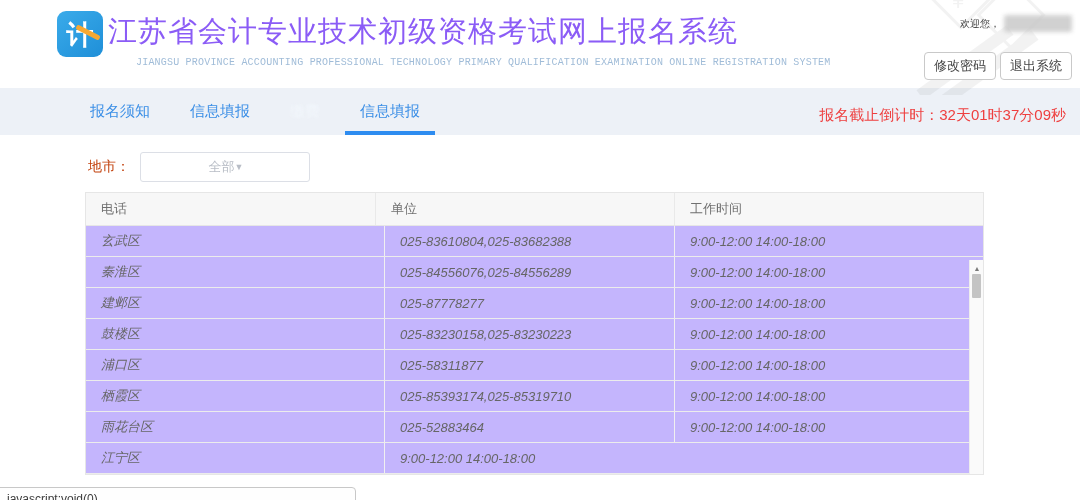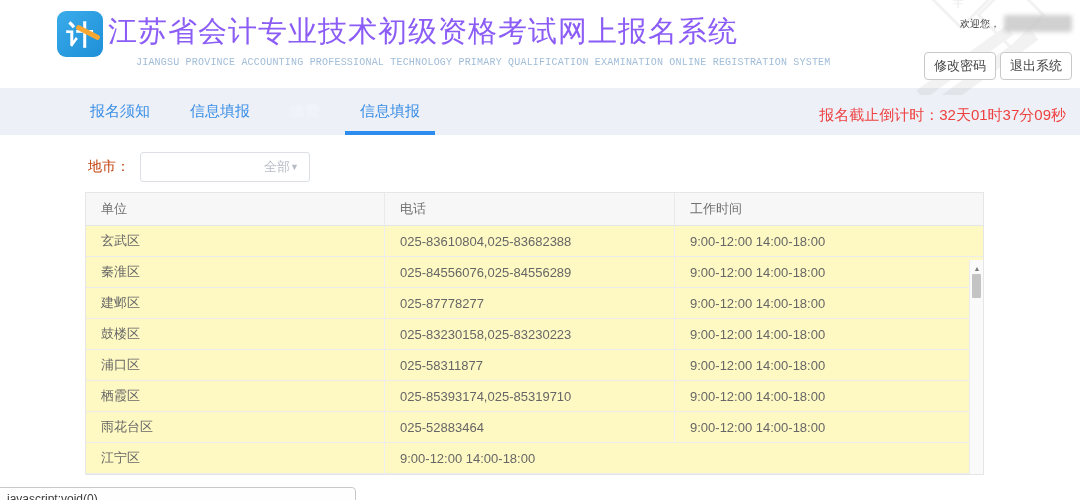--- a/index.html
+++ b/index.html
@@ -38,35 +38,35 @@
   .tab.faded { color:#f2f7fc; filter:blur(1px); }
   .tab.active .underline { position:absolute; left:-13px; right:-13px; bottom:0;
     height:4px; background:#2d8cf0; }
   .countdown { position:absolute; right:14px; top:0; height:55px; display:flex;
     align-items:center; font-size:15px; color:#ee3f3f; }
 
   
   .filter-row { position:absolute; left:88px; top:152px; display:flex; align-items:center; }
   .filter-label { font-size:14px; color:#c2410c; margin-right:10px; }
   .select-box { width:170px; height:30px; border:1px solid #dcdfe6; border-radius:3px;
-    background:#fff; display:flex; align-items:center; justify-content:flex-end;
+    background:#fff; display:flex; align-items:center; justify-content:center;
     padding:0 10px 0 12px; cursor:pointer; }
   .select-value { font-size:13px; color:#b8bdc6; }
   .select-arrow { font-size:9px; color:#b8bdc6; }
 
   
   .table-wrap { position:absolute; left:85px; top:192px; width:899px; height:283px;
     border:1px solid #e6e6e6; background:#fff; }
   .t-header { display:flex; height:33px; background:#f7f7f7; border-bottom:1px solid #e6e6e6; }
   .t-header .th { font-size:13px; color:#707070; display:flex; align-items:center;
     padding-left:15px; border-right:1px solid #e9e9e9; }
   .t-header .th:last-child { border-right:none; }
   .col-unit { width:299px; } .col-phone { width:290px; } .col-hours { flex:1; }
   .t-body { position:relative; height:248px; overflow:hidden; }
-  .t-row { display:flex; height:31px; border-bottom:1px solid #ececec; background:#fef9c3; }
+  .t-row { display:flex; height:31px; border-bottom:1px solid #ececec; background:#c4b5fd;font-style:italic; }
   .t-row:last-child { border-bottom:none; }
   .t-row .td { font-size:13px; color:#666; display:flex; align-items:center;
     padding-left:15px; border-right:1px solid #f0f0f0; white-space:nowrap; overflow:hidden; }
   .t-row .td:last-child { border-right:none; }
 
   
   .scrollbar { position:absolute; right:0; top:34px; width:14px; height:248px;
     background:#fafafa; border-left:1px solid #ededed; z-index:3; }
   .sb-arrow { position:absolute; left:0; width:14px; height:12px; display:flex;
     align-items:center; justify-content:center; font-size:7px; color:#7a7a7a; cursor:pointer; }
@@ -136,22 +136,22 @@
 <div class="filter-row">
   <span class="filter-label">地市：</span>
   <div class="select-box">
     <span class="select-value">全部</span>
     <span class="select-arrow">▼</span>
   </div>
 </div>
 
 <div class="table-wrap">
   <div class="t-header">
+    <div class="th col-phone">电话</div>
     <div class="th col-unit">单位</div>
-    <div class="th col-phone">电话</div>
     <div class="th col-hours">工作时间</div>
   </div>
   <div class="t-body">
 
     <div class="t-row">
       <div class="td col-unit c-unit">玄武区</div>
       <div class="td col-phone c-phone">025-83610804,025-83682388</div>
       <div class="td col-hours c-hours">9:00-12:00 14:00-18:00</div>
     </div>
       <div class="t-row">

